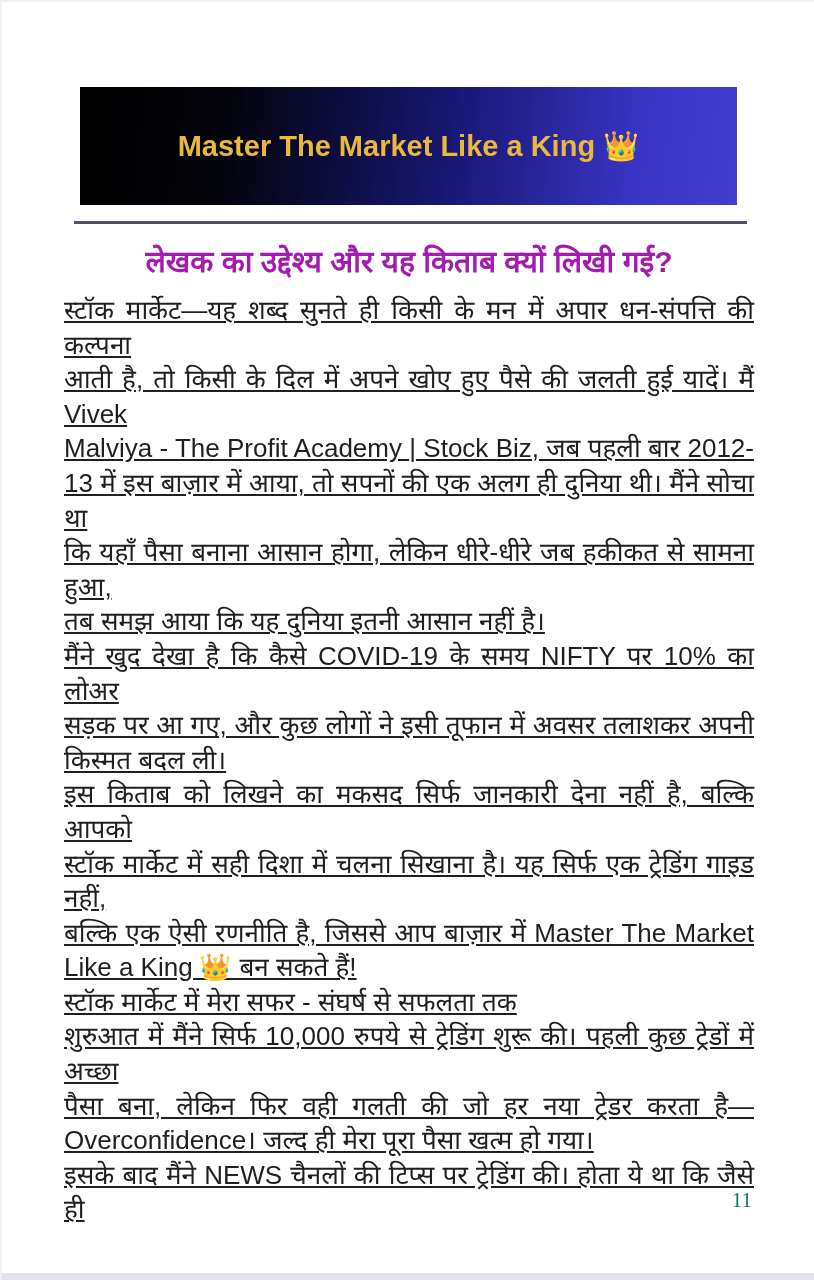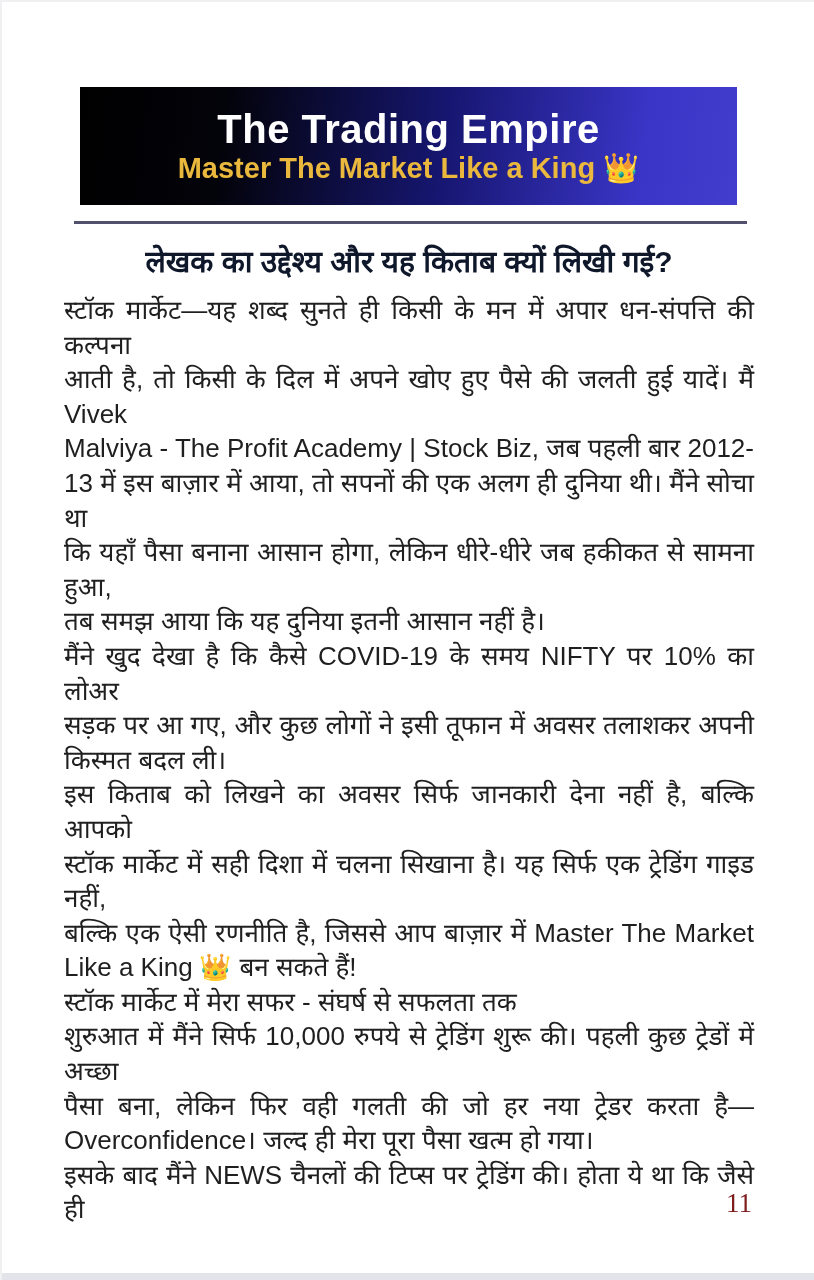--- a/index.html
+++ b/index.html
@@ -48,66 +48,65 @@
   }
   .heading {
     position: absolute;
     top: 240px;
     left: 62px;
     width: 690px;
     margin: 0;
     text-align: center;
     font-size: 30px;
     font-weight: 700;
-    color: #0f172a;
+    color: #a21caf;
     line-height: 1.3;
   }
   .content {
     position: absolute;
     top: 291px;
     left: 62px;
     width: 690px;
     font-size: 26px;
     line-height: 34.6px;
     color: #1f1f1f;
   }
-  .para { margin: 0; }
+  .para { margin: 0; text-decoration: underline; }
   .line {
     text-align: justify;
     text-align-last: justify;
     white-space: normal;
   }
   .line.last {
     text-align: center;
     text-align-last: left;
   }
   .page-number {
     position: absolute;
     top: 1186px;
     right: 62px;
     font-family: "Liberation Serif", serif;
-    font-size: 27px;
-    color: #7f1d1d;
+    font-size: 21px;
+    color: #0f766e;
   }
   .bottom-strip {
     position: absolute;
     left: 0;
     right: 0;
     bottom: 0;
     height: 7px;
     background: #e2e4ea;
   }
 </style>
 </head>
 <body>
 
 <div class="page">
 
   <div class="banner">
-    <div class="banner-title">The Trading Empire</div>
     <div class="banner-subtitle">Master The Market Like a King 👑</div>
   </div>
 
   <div class="divider"></div>
 
   <h1 class="heading">लेखक का उद्देश्य और यह किताब क्यों लिखी गई?</h1>
 
   <div class="content">
       <div class="para">
         <div class="line">स्टॉक मार्केट—यह शब्द सुनते ही किसी के मन में अपार धन-संपत्ति की कल्पना</div>
@@ -116,21 +115,21 @@
         <div class="line">13 में इस बाज़ार में आया, तो सपनों की एक अलग ही दुनिया थी। मैंने सोचा था</div>
         <div class="line">कि यहाँ पैसा बनाना आसान होगा, लेकिन धीरे-धीरे जब हकीकत से सामना हुआ,</div>
         <div class="line last">तब समझ आया कि यह दुनिया इतनी आसान नहीं है।</div>
       </div>
       <div class="para">
         <div class="line">मैंने खुद देखा है कि कैसे COVID-19 के समय NIFTY पर 10% का लोअर</div>
         <div class="line">सड़क पर आ गए, और कुछ लोगों ने इसी तूफान में अवसर तलाशकर अपनी</div>
         <div class="line last">किस्मत बदल ली।</div>
       </div>
       <div class="para">
-        <div class="line">इस किताब को लिखने का अवसर सिर्फ जानकारी देना नहीं है, बल्कि आपको</div>
+        <div class="line">इस किताब को लिखने का मकसद सिर्फ जानकारी देना नहीं है, बल्कि आपको</div>
         <div class="line">स्टॉक मार्केट में सही दिशा में चलना सिखाना है। यह सिर्फ एक ट्रेडिंग गाइड नहीं,</div>
         <div class="line">बल्कि एक ऐसी रणनीति है, जिससे आप बाज़ार में Master The Market</div>
         <div class="line last">Like a King 👑 बन सकते हैं!</div>
       </div>
       <div class="para">
         <div class="line last">स्टॉक मार्केट में मेरा सफर - संघर्ष से सफलता तक</div>
       </div>
       <div class="para">
         <div class="line">शुरुआत में मैंने सिर्फ 10,000 रुपये से ट्रेडिंग शुरू की। पहली कुछ ट्रेडों में अच्छा</div>
         <div class="line">पैसा बना, लेकिन फिर वही गलती की जो हर नया ट्रेडर करता है—</div>

